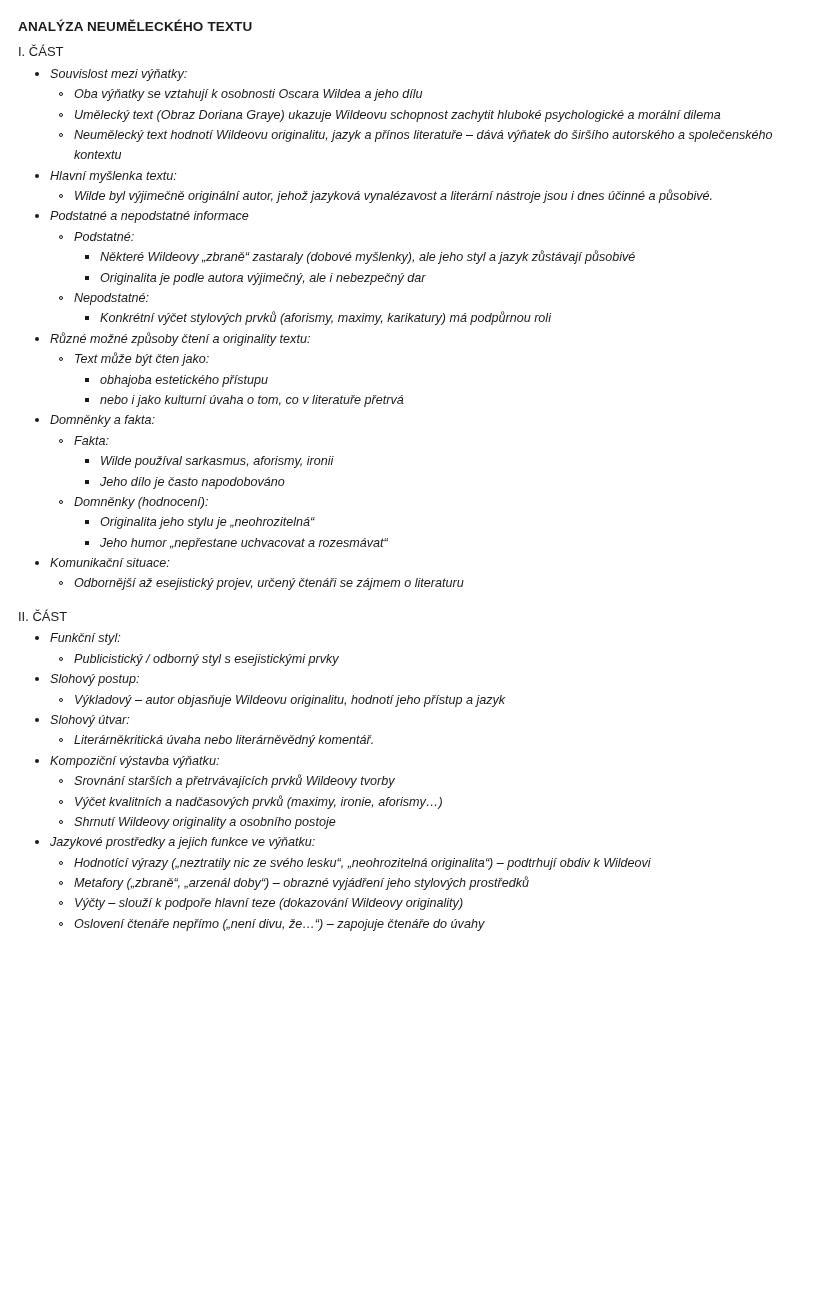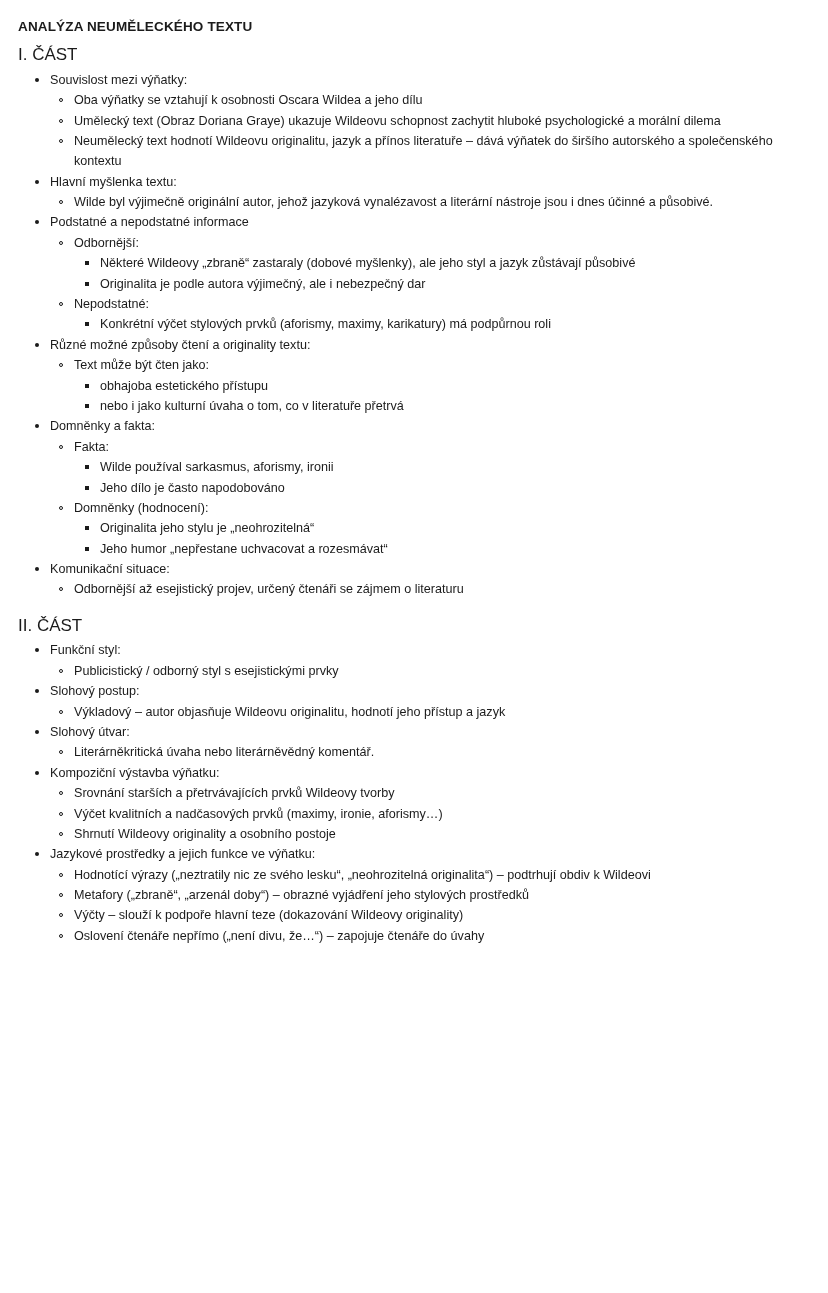--- a/index.html
+++ b/index.html
@@ -23,35 +23,36 @@
     background: #ffffff;
   }
   .doc-title {
     font-size: 13.5px;
     font-weight: bold;
     letter-spacing: 0.15px;
     margin: 0 0 6px 2px;
     line-height: 1.35;
   }
   .part-heading {
-    font-size: 17px;
+    font-size: 13px;
     font-weight: normal;
     margin: 0 0 2px 2px;
     line-height: 1.5;
   }
   .part-heading.second {
     margin-top: 13px;
   }
   ul {
     list-style: none;
     margin: 0;
     padding: 0;
   }
   ul.lvl1 {
     margin: 0 0 0 18px;
+    font-style: italic;
   }
   ul.lvl2 {
     margin: 0 0 0 24px;
   }
   ul.lvl3 {
     margin: 0 0 0 26px;
   }
   li.item {
     position: relative;
     font-size: 12.6px;
@@ -152,21 +153,21 @@
           </ul>
         </li>
         <li class="item l1">
           <span class="marker"></span>
           <span class="txt wrapcap">Podstatné a nepodstatné informace</span>
         </li>
         <li class="subwrap">
           <ul class="lvl2">
             <li class="item l2">
               <span class="marker"></span>
-              <span class="txt wrapcap">Odbornější:</span>
+              <span class="txt wrapcap">Podstatné:</span>
             </li>
             <li class="subwrap">
               <ul class="lvl3">
                 <li class="item l3">
                   <span class="marker"></span>
                   <span class="txt wrapcap">Některé Wildeovy „zbraně“ zastaraly (dobové myšlenky), ale jeho styl a jazyk zůstávají působivé</span>
                 </li>
                 <li class="item l3">
                   <span class="marker"></span>
                   <span class="txt wrapcap">Originalita je podle autora výjimečný, ale i nebezpečný dar</span>

